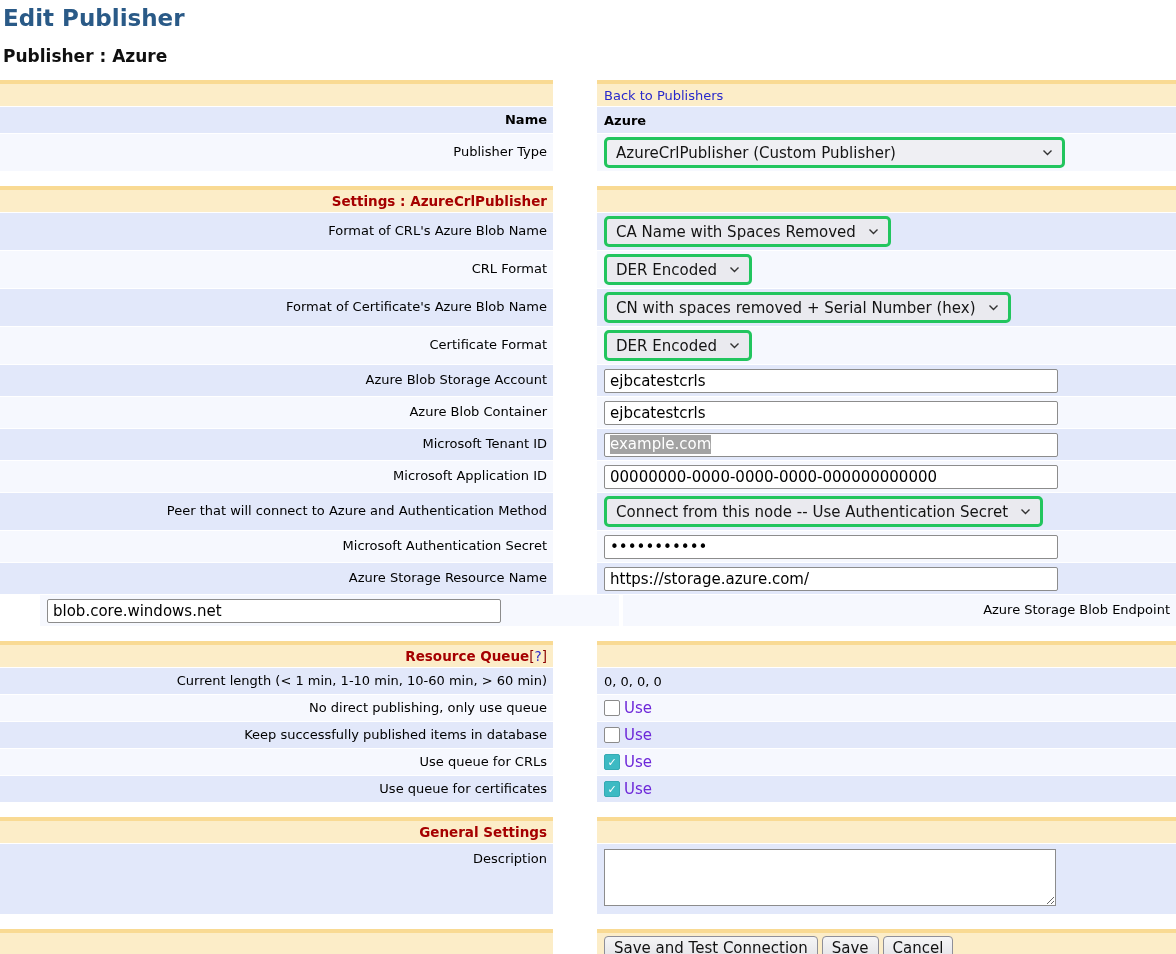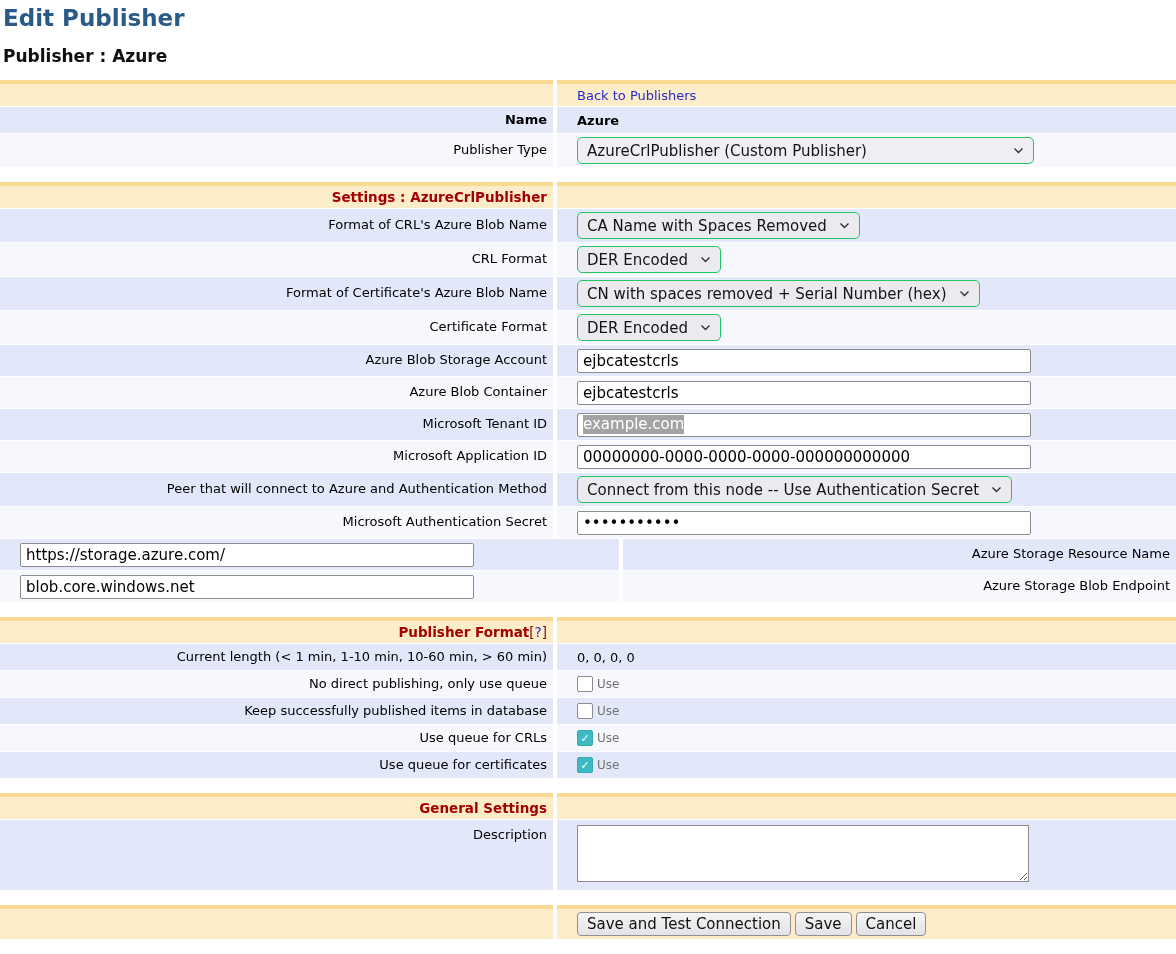--- a/index.html
+++ b/index.html
@@ -4,21 +4,21 @@
 <style>
   html,body{margin:0;padding:0;background:#fff;}
   body{width:1176px;font-family:"DejaVu Sans","Liberation Sans",sans-serif;color:#000;}
   h1{color:#2a5a87;font-size:23px;font-weight:bold;margin:5px 0 0 3px;}
   h2{color:#101010;font-size:17px;font-weight:bold;margin:15px 0 14px 3px;}
 
   .tbl{margin-bottom:15px;}
   .row{display:flex;gap:4px;margin-bottom:1px;}
   .cell{box-sizing:border-box;display:flex;align-items:center;}
   .left{flex:0 0 553px;justify-content:flex-end;text-align:right;padding:3px 6px 3px 3px;}
-  .right{flex:1 1 auto;padding:3px 8px 3px 20px;}
+  .right{flex:1 1 auto;padding:3px 8px 3px 7px;margin-left:40px;}
 
   .bg-cream{background:#fcedc8;}
   .bg-lav{background:#e2e8fa;}
   .bg-light{background:#f6f8fe;}
   .hdr .cell{border-top:4px solid #f9da93;min-height:26px;}
 
   .lbl{font-size:13px;color:#000000;line-height:1.25;}
   .lbl.b{font-weight:bold;color:#000;}
   .val{font-size:13px;color:#000;}
   .val.b{font-weight:bold;}
@@ -29,35 +29,35 @@
 
   .r-back{min-height:22px;}
   .r-name .cell{min-height:26px;}
   .r-type .cell{min-height:29px;}
   .r-set .cell{min-height:31px;}
   .r-q .cell{min-height:26px;}
   .r-desc .cell{min-height:70px;align-items:flex-start;}
   .r-desc .left{padding-top:7px;}
   .r-desc .right{padding-top:5px;}
 
-  .sel{display:inline-flex;align-items:center;gap:12px;background:#eaeaef;border:1px solid #22c55e;
+  .sel{display:inline-flex;align-items:center;gap:12px;background:#eaeaef;border:3px solid #22c55e;
        border-radius:5px;padding:2px 9px;font-size:15px;color:#141414;min-height:21px;cursor:default;}
   .sel.wide{width:437px;justify-content:space-between;background:#efeff3;}
   .chev{display:inline-flex;align-items:center;}
 
   .txt{width:454px;height:24px;border:1px solid #8c8c8c;border-radius:2px;background:#fff;
        font-family:"DejaVu Sans","Liberation Sans",sans-serif;font-size:15px;color:#000;
        padding:1px 5px;box-sizing:border-box;}
   .fake{display:flex;align-items:center;}
   .sel-text{background:#a3a3a3;color:#fff;font-size:15px;line-height:19px;}
 
   .cb{display:inline-flex;width:14px;height:14px;border:1px solid #8b8b8b;border-radius:2px;
       background:#fff;margin-right:4px;align-items:center;justify-content:center;flex:0 0 auto;cursor:pointer;}
   .cb.checked{background:#3dbac3;border-color:#35aab3;color:#fff;font-size:11px;font-weight:bold;}
-  .cb-lbl{font-size:12px;color:#737373;}
+  .cb-lbl{font-size:15px;color:#6d28d9;}
 
   .btn{background:linear-gradient(#f5f5f6,#e3e3e7);border:1px solid #8f8f98;border-radius:4px;
        font-family:"DejaVu Sans","Liberation Sans",sans-serif;font-size:15px;color:#111;
        height:24px;padding:0 9px;margin-right:4px;cursor:pointer;}
 
   textarea.desc{width:452px;height:57px;border:1px solid #8c8c8c;background:#fff;resize:both;
        font-family:"DejaVu Sans","Liberation Sans",sans-serif;font-size:14px;box-sizing:border-box;}
 </style>
 </head>
 <body>
@@ -198,38 +198,38 @@
   </div>
 
   <div class="row r-set">
     <div class="cell left bg-light lbl">Microsoft Authentication Secret</div>
     <div class="cell right bg-light">
       <input class="txt" value="•••••••••••" style="">
     </div>
   </div>
 
   <div class="row r-set">
+    <div class="cell left bg-lav lbl">Azure Storage Resource Name</div>
     <div class="cell right bg-lav">
       <input class="txt" value="https://storage.azure.com/" style="">
     </div>
-    <div class="cell left bg-lav lbl">Azure Storage Resource Name</div>
   </div>
 
   <div class="row r-set">
     <div class="cell right bg-light">
       <input class="txt" value="blob.core.windows.net" style="">
     </div>
     <div class="cell left bg-light lbl">Azure Storage Blob Endpoint</div>
   </div>
 </div>
 
 <div class="tbl">
   <div class="row hdr">
     <div class="cell left bg-cream">
-      <span class="section-title">Publisher Format</span>
+      <span class="section-title">Resource Queue</span>
         <span class="bracket">[</span>
         <a class="qlink">?</a>
         <span class="bracket">]</span>
     </div>
     <div class="cell right bg-cream"></div>
   </div>
 
   <div class="row r-q">
     <div class="cell left bg-lav lbl">Current length (&lt; 1 min, 1-10 min, 10-60 min, &gt; 60 min)</div>
     <div class="cell right bg-lav val">0, 0, 0, 0</div>

